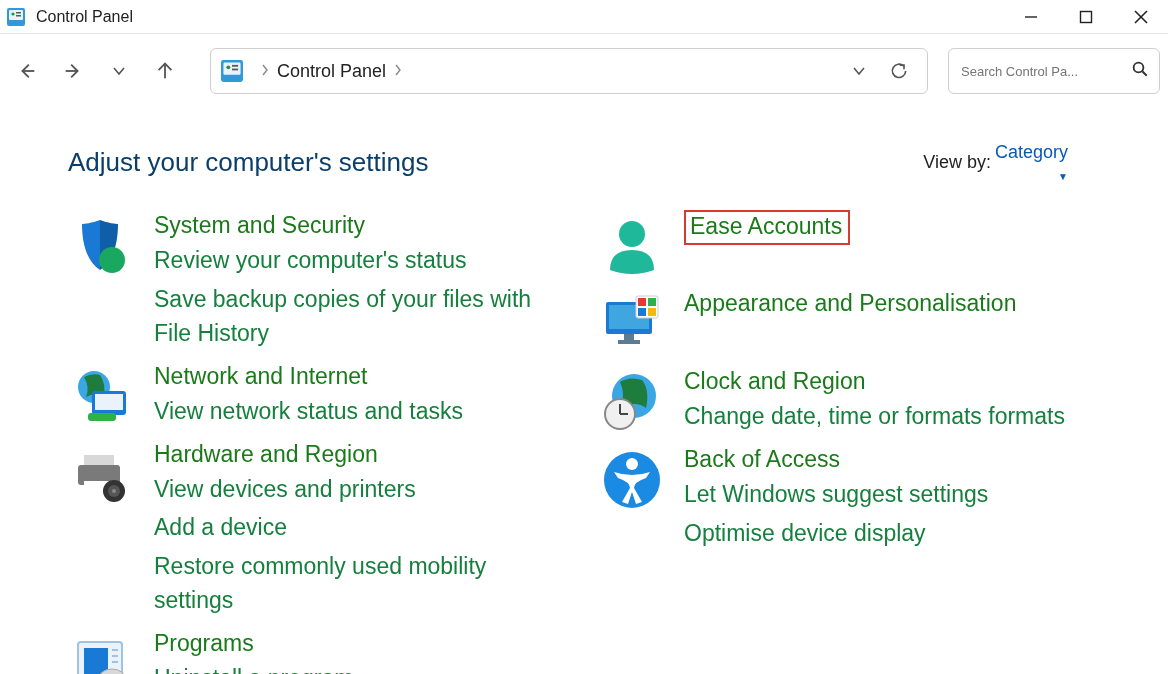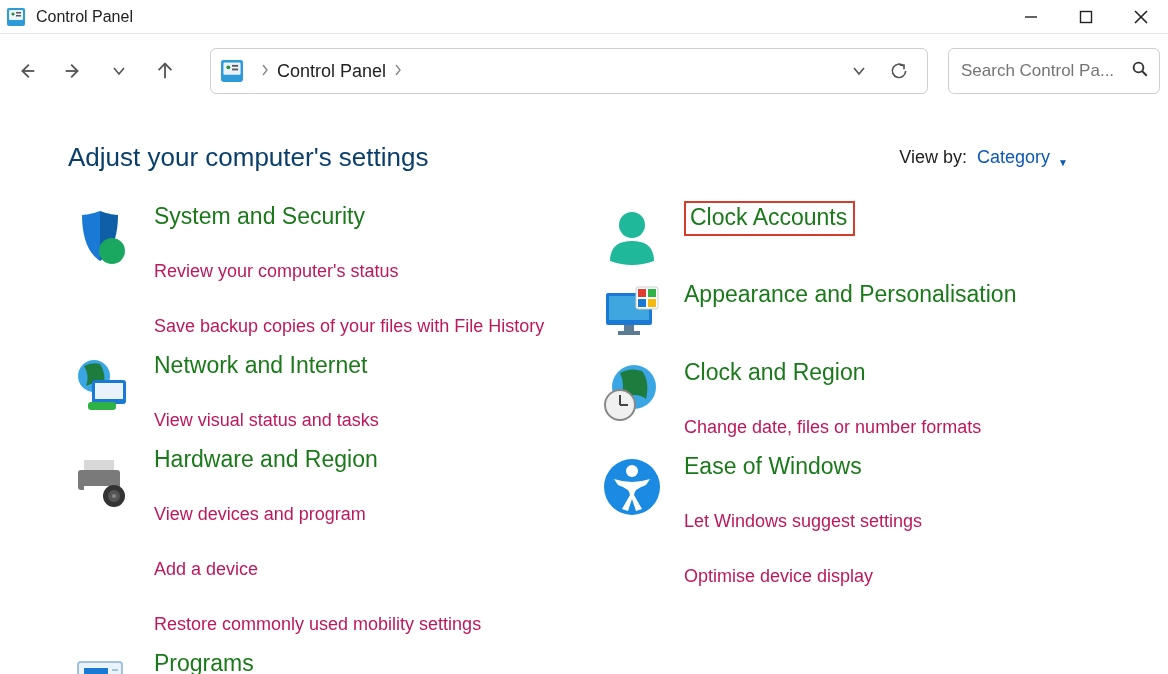--- a/index.html
+++ b/index.html
@@ -81,21 +81,21 @@
     display: flex;
     align-items: center;
     padding: 0 10px;
     gap: 6px;
     margin-left: 12px;
   }
   .searchbox input {
     flex: 1;
     border: none;
     outline: none;
-    font-size: 17px;
+    font-size: 13px;
     color: #777;
     min-width: 0;
   }
   .searchbox .mag { color: #444; font-size: 18px; font-weight: bold; }
 
   
   .content {
     padding: 0 0 0 68px;
   }
   .content-header {
@@ -106,25 +106,25 @@
   .content-header h1 {
     margin: 0;
     font-weight: 400;
     font-size: 26px;
     color: #0a3f6b;
   }
   .viewby {
     margin-left: auto;
     display: flex;
     align-items: center;
-    gap: 10px;
+    gap: 4px;
     font-size: 18px;
   }
   .viewby .lbl { color: #222; }
-  .viewby .val { color: #0a59b4; display: flex; align-items: flex-end; gap: 8px; }
+  .viewby .val { color: #0a59b4; display: flex; align-items: flex-end; gap: 8px; flex-direction: column; }
   .viewby .chev { font-size: 10px; color:#0a59b4; }
 
   .cats {
     display: flex;
     gap: 40px;
     padding-right: 80px;
   }
   .col { flex: 1; display: flex; flex-direction: column; gap: 12px; }
 
   .cat {
@@ -145,27 +145,26 @@
     color: #1a7a1a;
   }
   .cat h2.highlighted {
     display: inline-block;
     border: 2.5px solid #d63b2e;
     padding: 1px 6px 3px 4px;
     margin-top: -2px;
   }
   .cat .links { display:flex; flex-direction:column; gap:4px; }
   .cat .link {
-    color: #be185d;
-    font-size: 18px;
+    color: #15803d;
+    font-size: 23px;
     line-height: 1.5;
     display: inline-flex;
     align-items: center;
     gap: 6px;
-    margin-top: 24px;
   }
   .shield { width:18px; height:18px; display:inline-flex; }
 </style>
 </head>
 <body>
 
 <div class="titlebar">
   <span class="tbicon">
     <svg width="18" height="18" viewBox="0 0 18 18">
       <rect x="0" y="0" width="18" height="18" rx="2" fill="#2f9ad8"></rect>
@@ -306,40 +305,40 @@
             <circle cx="24" cy="22" r="16" fill="#3aa7e4"></circle>
             <path d="M14 12 Q20 22 16 32 Q28 26 34 32 Q36 18 30 10 Q22 8 14 12" fill="#1f7c3f"></path>
             <rect x="22" y="26" width="34" height="24" rx="3" fill="#1979d4"></rect>
             <rect x="25" y="29" width="28" height="16" fill="#eaf3fb"></rect>
             <rect x="18" y="48" width="28" height="8" rx="3" fill="#2fb245"></rect>
           </svg>
         </div>
         <div class="catbody">
           <h2>Network and Internet</h2>
           <div class="links">
-            <span class="link">View visual status and tasks</span>
+            <span class="link">View network status and tasks</span>
           </div>
         </div>
       </div>
 
       <div class="cat">
         <div class="caticon">
           <svg width="64" height="64" viewBox="0 0 64 64">
             <rect x="14" y="12" width="30" height="10" fill="#d8d8d8"></rect>
             <rect x="8" y="22" width="42" height="20" rx="3" fill="#7a7a7a"></rect>
             <rect x="14" y="38" width="30" height="10" fill="#fff"></rect>
             <circle cx="44" cy="48" r="11" fill="#333"></circle>
             <circle cx="44" cy="48" r="6" fill="#555"></circle>
             <circle cx="44" cy="48" r="2" fill="#888"></circle>
           </svg>
         </div>
         <div class="catbody">
           <h2>Hardware and Region</h2>
           <div class="links">
-            <span class="link">View devices and program</span>
+            <span class="link">View devices and printers</span>
             <span class="link">Add a device</span>
             <span class="link">Restore commonly used mobility settings</span>
           </div>
         </div>
       </div>
 
       <div class="cat">
         <div class="caticon">
           <svg width="64" height="64" viewBox="0 0 64 64">
             <rect x="8" y="10" width="44" height="40" rx="3" fill="#eaf3fb" stroke="#9fc3e0" stroke-width="2"></rect>
@@ -363,21 +362,21 @@
     <div class="col">
 
       <div class="cat">
         <div class="caticon">
           <svg width="64" height="64" viewBox="0 0 64 64">
             <circle cx="32" cy="20" r="13" fill="#1fb89a"></circle>
             <path d="M10 56 Q10 36 32 36 Q54 36 54 56 Q32 64 10 56" fill="#1fb89a"></path>
           </svg>
         </div>
         <div class="catbody">
-          <h2 class="highlighted">Clock Accounts</h2>
+          <h2 class="highlighted">Ease Accounts</h2>
         </div>
       </div>
 
       <div class="cat">
         <div class="caticon">
           <svg width="64" height="64" viewBox="0 0 64 64">
             <rect x="6" y="10" width="46" height="32" rx="2" fill="#1979d4"></rect>
             <rect x="9" y="13" width="40" height="24" fill="#3fa6e0"></rect>
             <rect x="24" y="42" width="10" height="6" fill="#5c7c94"></rect>
             <rect x="18" y="48" width="22" height="4" fill="#5c7c94"></rect>
@@ -399,35 +398,35 @@
             <circle cx="34" cy="26" r="22" fill="#3aa7e4"></circle>
             <path d="M20 12 Q26 24 20 38 Q36 30 46 38 Q50 20 42 10 Q30 6 20 12" fill="#1f7c3f"></path>
             <circle cx="20" cy="44" r="15" fill="#f0f0f0" stroke="#888" stroke-width="2"></circle>
             <line x1="20" y1="44" x2="20" y2="34" stroke="#444" stroke-width="2"></line>
             <line x1="20" y1="44" x2="28" y2="44" stroke="#444" stroke-width="2"></line>
           </svg>
         </div>
         <div class="catbody">
           <h2>Clock and Region</h2>
           <div class="links">
-            <span class="link">Change date, files or number formats</span>
+            <span class="link">Change date, time or formats formats</span>
           </div>
         </div>
       </div>
 
       <div class="cat">
         <div class="caticon">
           <svg width="64" height="64" viewBox="0 0 64 64">
             <circle cx="32" cy="32" r="28" fill="#1a8ae2"></circle>
             <circle cx="32" cy="16" r="6" fill="#fff"></circle>
             <path d="M14 24 Q32 30 50 24 L46 30 Q34 34 34 40 L42 54 L36 56 L32 44 L28 56 L22 54 L30 40 Q30 34 18 30 Z" fill="#fff"></path>
           </svg>
         </div>
         <div class="catbody">
-          <h2>Ease of Windows</h2>
+          <h2>Back of Access</h2>
           <div class="links">
             <span class="link">Let Windows suggest settings</span>
             <span class="link">Optimise device display</span>
           </div>
         </div>
       </div>
     </div>
   </div>
 </div>
 

